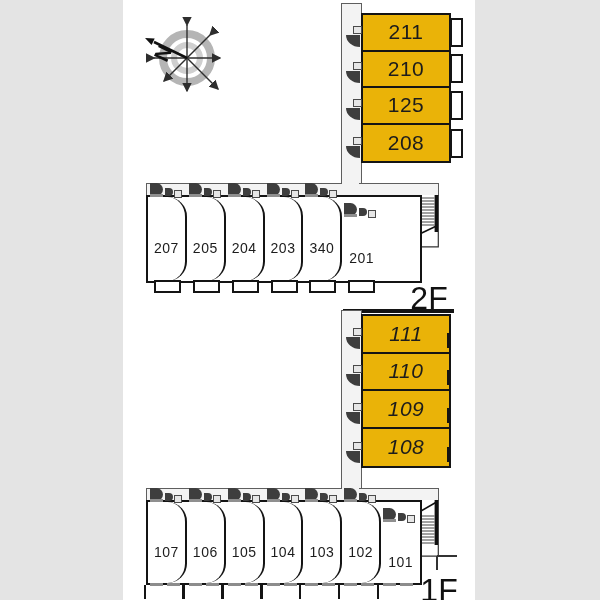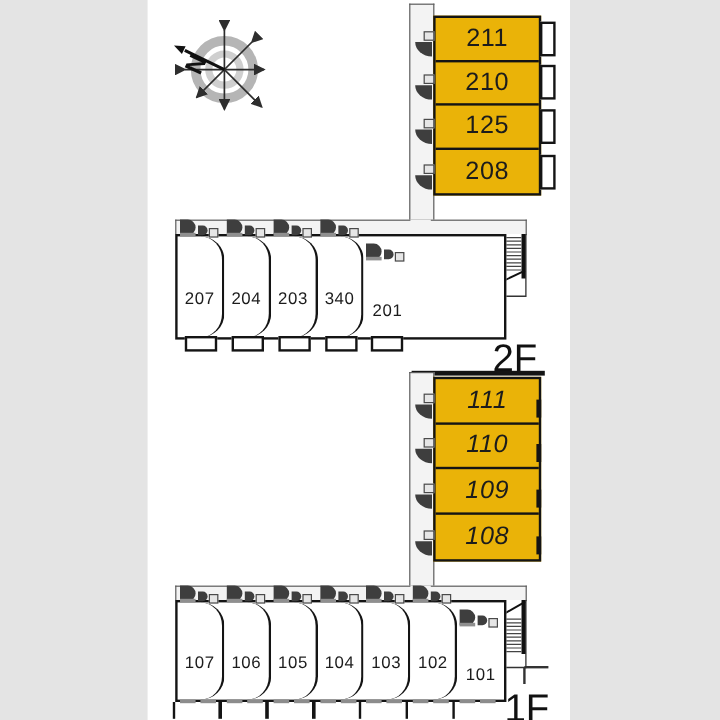--- a/index.html
+++ b/index.html
@@ -118,20 +118,28 @@
   <div class="abs rowrooms f2" style="left:146px;top:195px;width:272px;height:84px;">
     <div class="room">
       <span>207</span>
       <i class="arcB"></i>
       <i class="arcS"></i>
       <i class="dsq"></i>
       <i class="thr"></i>
       <i class="balc"></i>
     </div>
     <div class="room">
+      <span>205</span>
+      <i class="arcB"></i>
+      <i class="arcS"></i>
+      <i class="dsq"></i>
+      <i class="thr"></i>
+      <i class="balc"></i>
+    </div>
+    <div class="room">
       <span>204</span>
       <i class="arcB"></i>
       <i class="arcS"></i>
       <i class="dsq"></i>
       <i class="thr"></i>
       <i class="balc"></i>
     </div>
     <div class="room">
       <span>203</span>
       <i class="arcB"></i>

